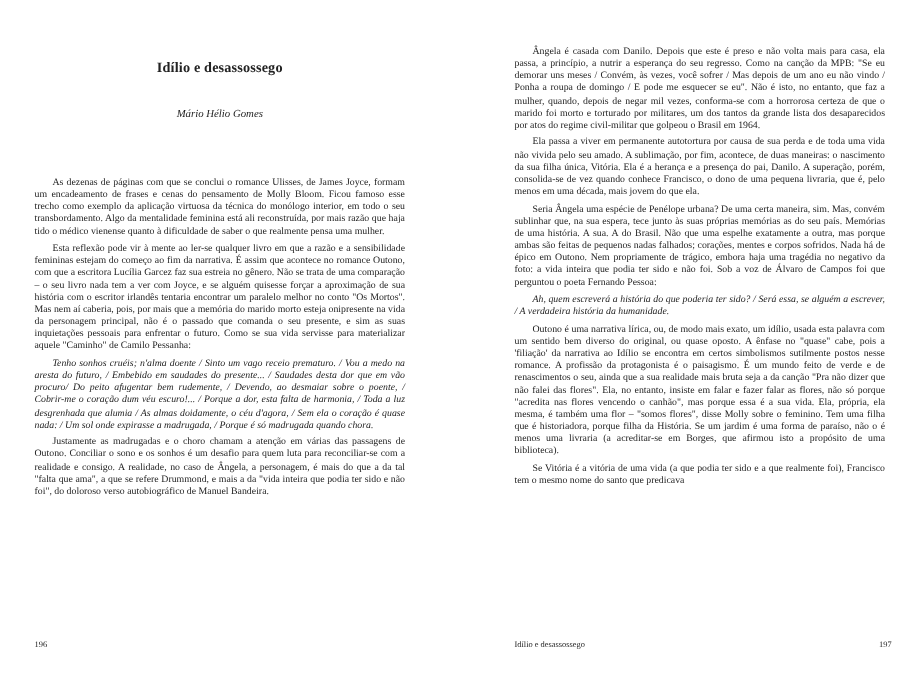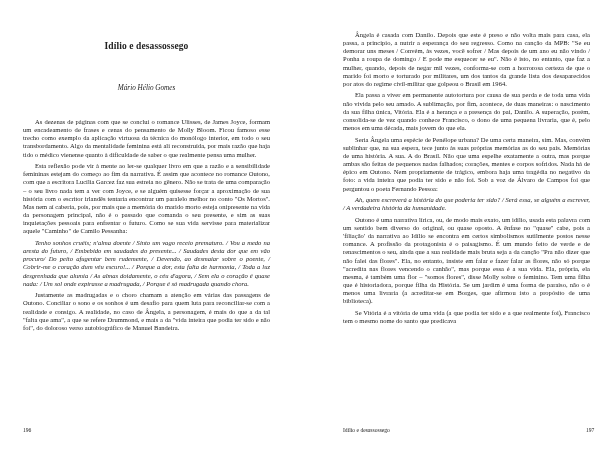--- a/index.html
+++ b/index.html
@@ -7,21 +7,21 @@
          font-family: "Liberation Serif", "DejaVu Serif", serif; color: #222; }
   .page { position: absolute; top: 0; height: 453px; }
   .page.left { left: 0; width: 300px; }
   .page.right { left: 300px; width: 300px; }
   .col { position: absolute; width: 247px; font-size: 6.55px; line-height: 8.15px;
          text-align: justify; hyphens: auto; }
   .page.left .col { left: 23px; top: 118px; }
   .page.right .col { left: 43px; top: 31px; }
   .title { position: absolute; left: 23px; width: 247px; top: 41px; text-align: center;
            font-weight: bold; font-size: 9.5px; letter-spacing: 0.1px; }
-  .author { position: absolute; left: 23px; width: 247px; top: 84px; text-align: center;
+  .author { position: absolute; left: 23px; width: 247px; top: 72px; text-align: center;
             font-style: italic; font-size: 7.2px; }
   p { margin: 0 0 3.4px 0; text-indent: 12px; }
   p.verse { font-style: italic; }
   .folio { position: absolute; font-size: 5.6px; top: 427px; }
   .folio.lnum { left: 23px; }
   .folio.rrun { left: 343px; }
   .folio.rnum { left: 586px; }
 </style>
 </head>
 <body>

